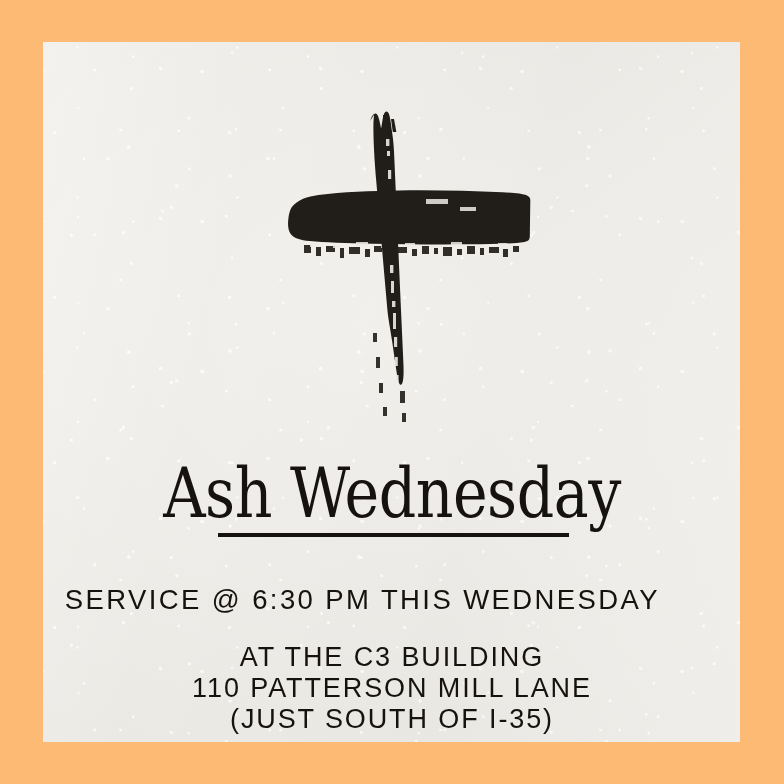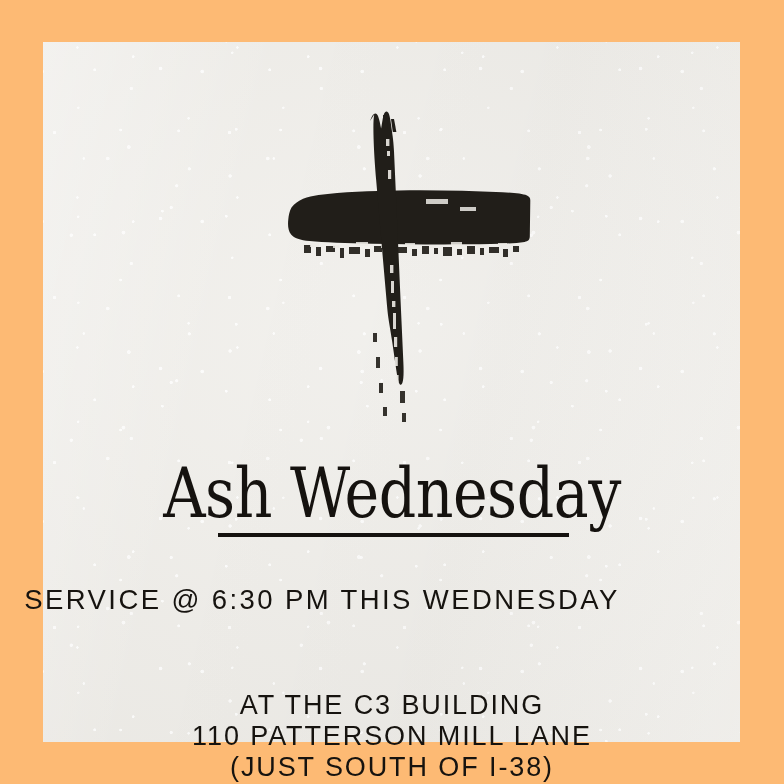--- a/index.html
+++ b/index.html
@@ -102,43 +102,42 @@
     left: 218px;
     top: 533px;
     width: 351px;
     height: 4px;
     background: #15120f;
   }
 
   
   .service-line {
     position: absolute;
-    left: 0;
+    left: 16px;
     top: 586px;
     width: 644px;
-    text-align: center;
+    text-align: right;
     font-family: "Liberation Sans", "DejaVu Sans", sans-serif;
     font-size: 27.5px;
     line-height: 1;
     letter-spacing: 2.4px;
     color: #16130f;
     white-space: nowrap;
   }
   .address-block {
     position: absolute;
     left: 0;
     top: 642px;
     width: 784px;
     text-align: center;
     font-family: "Liberation Sans", "DejaVu Sans", sans-serif;
     font-size: 27px;
     line-height: 31px;
     letter-spacing: 1.9px;
     color: #16130f;
-    margin-top: 48px;
   }
   .address-block div { white-space: nowrap; }
 </style>
 </head>
 <body>
 
 <div id="poster">
 
   <div class="paper-panel"></div>
 
@@ -249,16 +248,16 @@
   </div>
 
   <div class="headline">Ash Wednesday</div>
   <div class="headline-rule"></div>
 
   <div class="service-line">SERVICE @ 6:30 PM THIS WEDNESDAY</div>
 
   <div class="address-block">
     <div>AT THE C3 BUILDING</div>
     <div>110 PATTERSON MILL LANE</div>
-    <div>(JUST SOUTH OF I-38)</div>
+    <div>(JUST SOUTH OF I-35)</div>
   </div>
 
 </div>
 
 </body></html>

